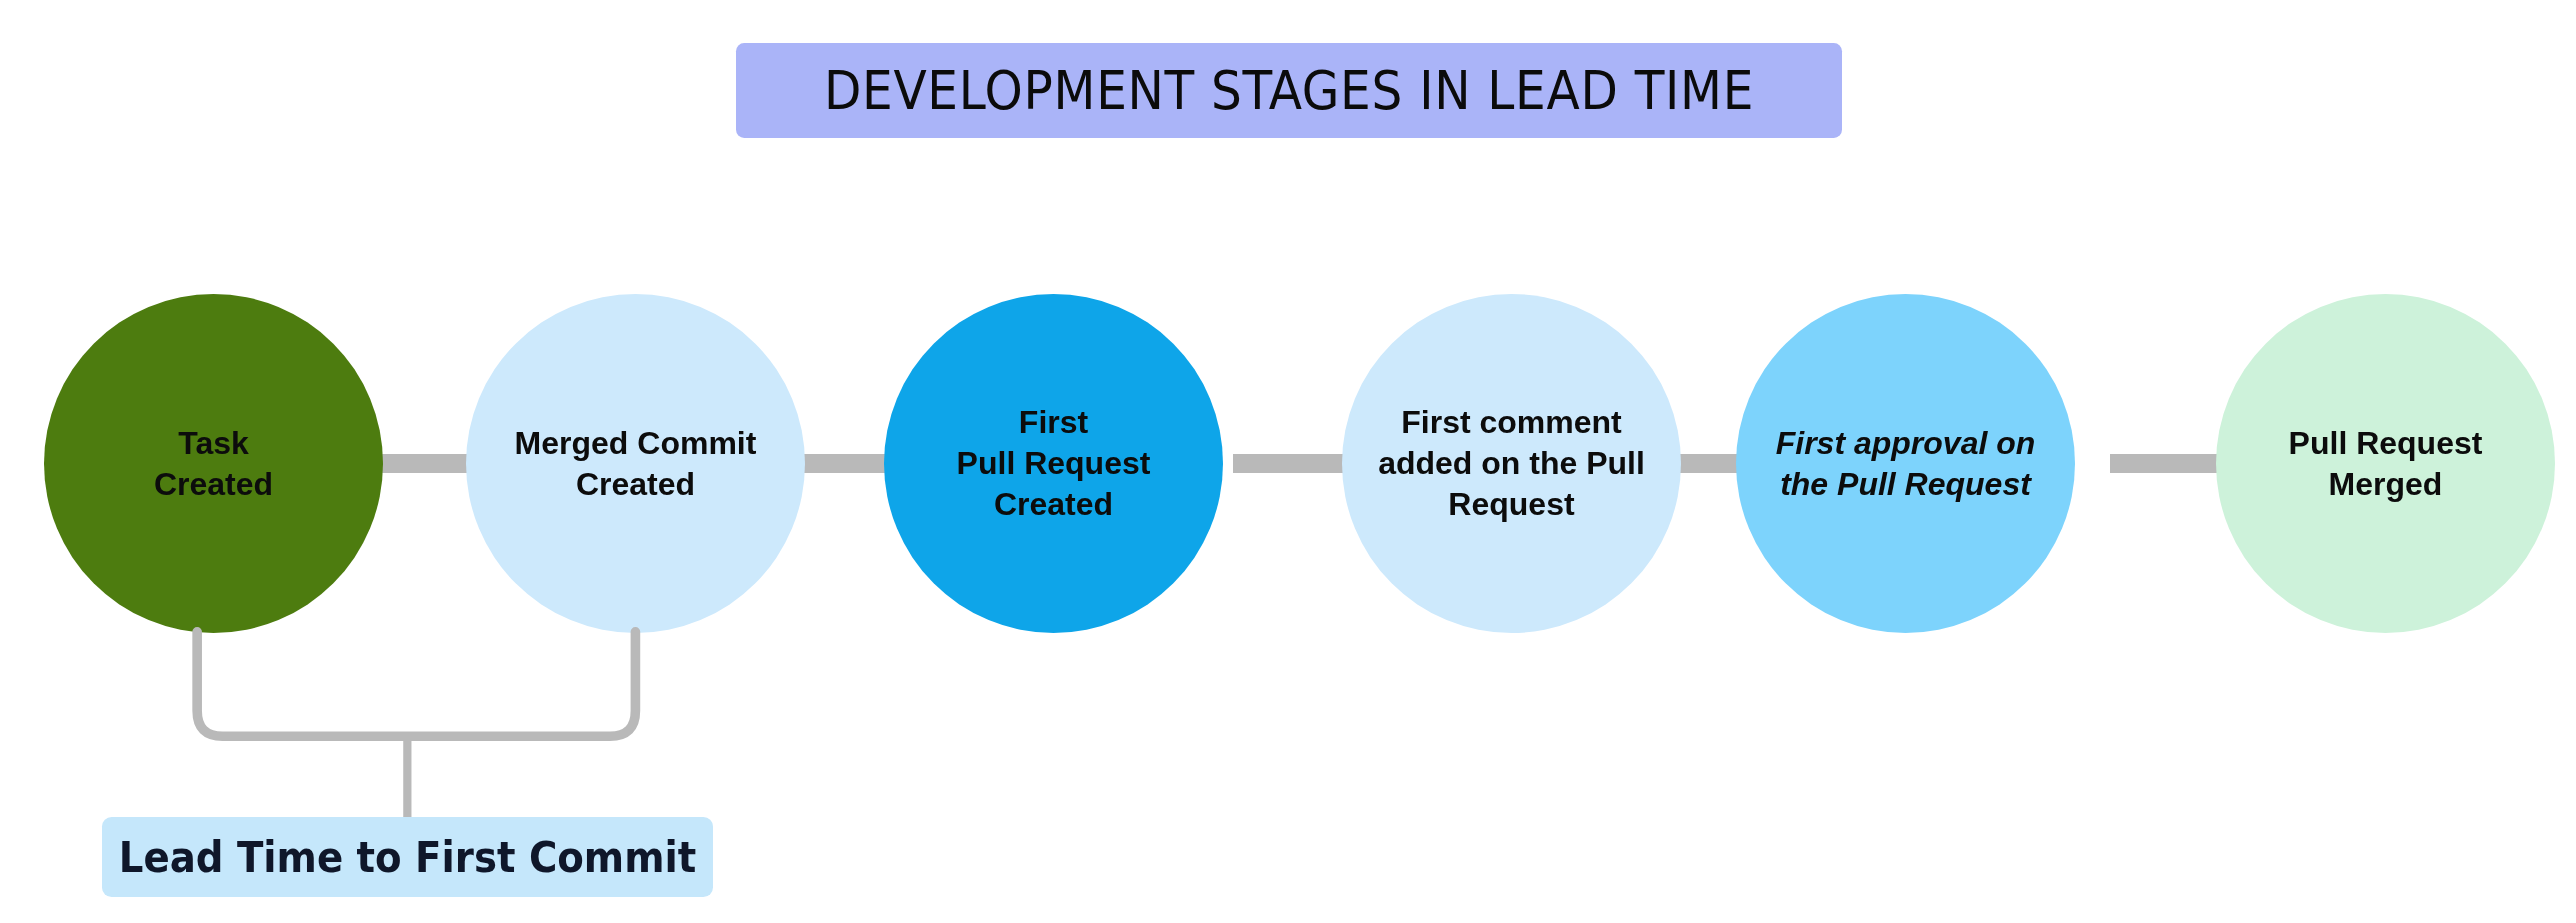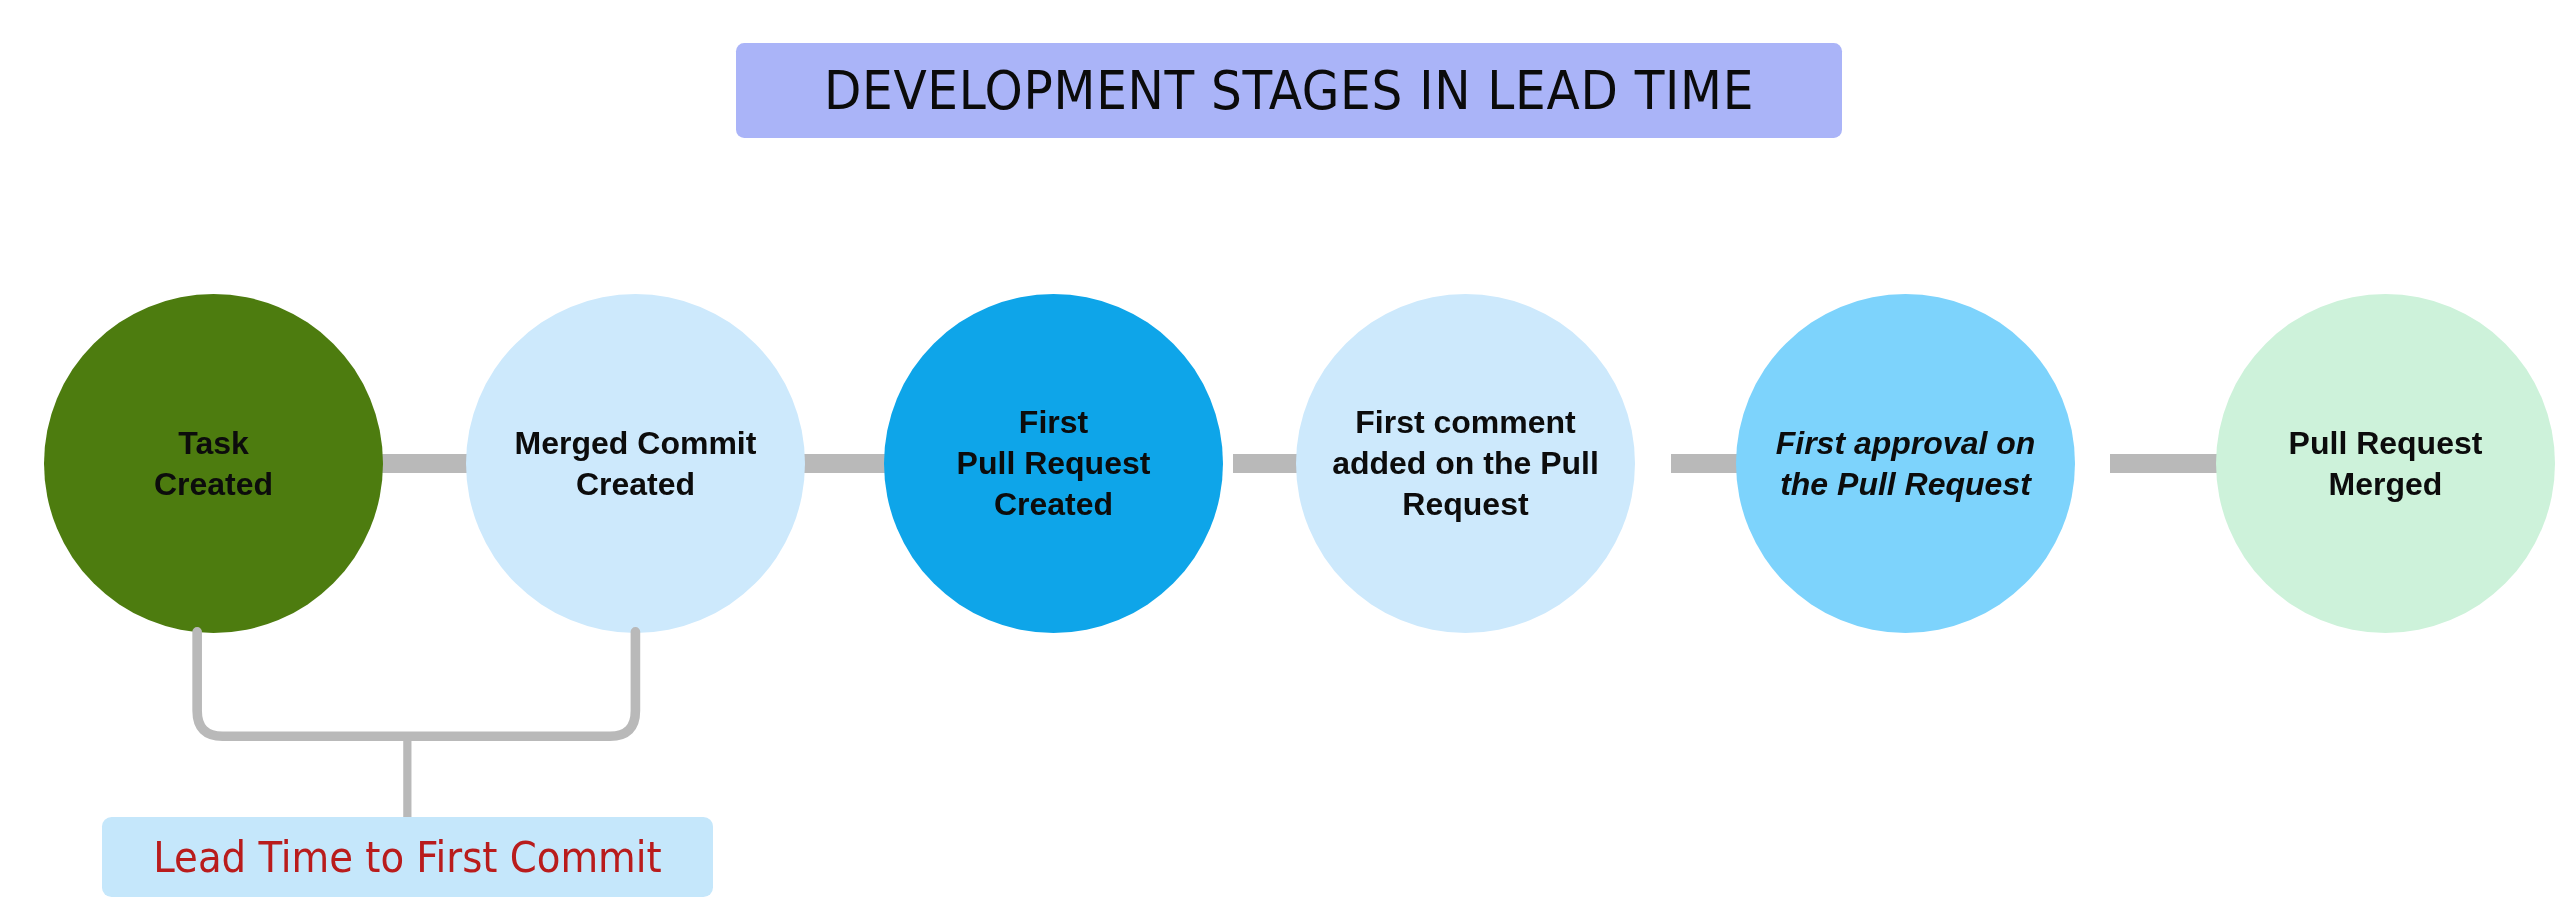--- a/index.html
+++ b/index.html
@@ -98,22 +98,22 @@
     background: #c5e7fb;
     border-radius: 9.6px;
     display: flex;
     align-items: center;
     justify-content: center;
     box-sizing: border-box;
   }
   .annotation-text {
     font-family: "DejaVu Sans Condensed", "Liberation Sans Narrow", "Liberation Sans", sans-serif;
     font-size: 43px;
-    font-weight: 400;
-    color: #b91c1c;
+    font-weight: 700;
+    color: #0f172a;
     white-space: nowrap;
     line-height: 1;
   }
 </style>
 </head>
 <body>
 
 <div id="canvas">
 
   <div class="title-box">
@@ -135,21 +135,21 @@
     <span class="stage-label">Merged Commit
 Created</span>
   </div>
 
   <div class="stage" style="left:884px; background:#0ea5e9;">
     <span class="stage-label">First
 Pull Request
 Created</span>
   </div>
 
-  <div class="stage" style="left:1296px; background:#cde9fc;">
+  <div class="stage" style="left:1342px; background:#cde9fc;">
     <span class="stage-label">First comment
 added on the Pull
 Request</span>
   </div>
 
   <div class="stage" style="left:1736px; background:#7dd3fc;font-style:italic;">
     <span class="stage-label">First approval on
 the Pull Request</span>
   </div>
 

